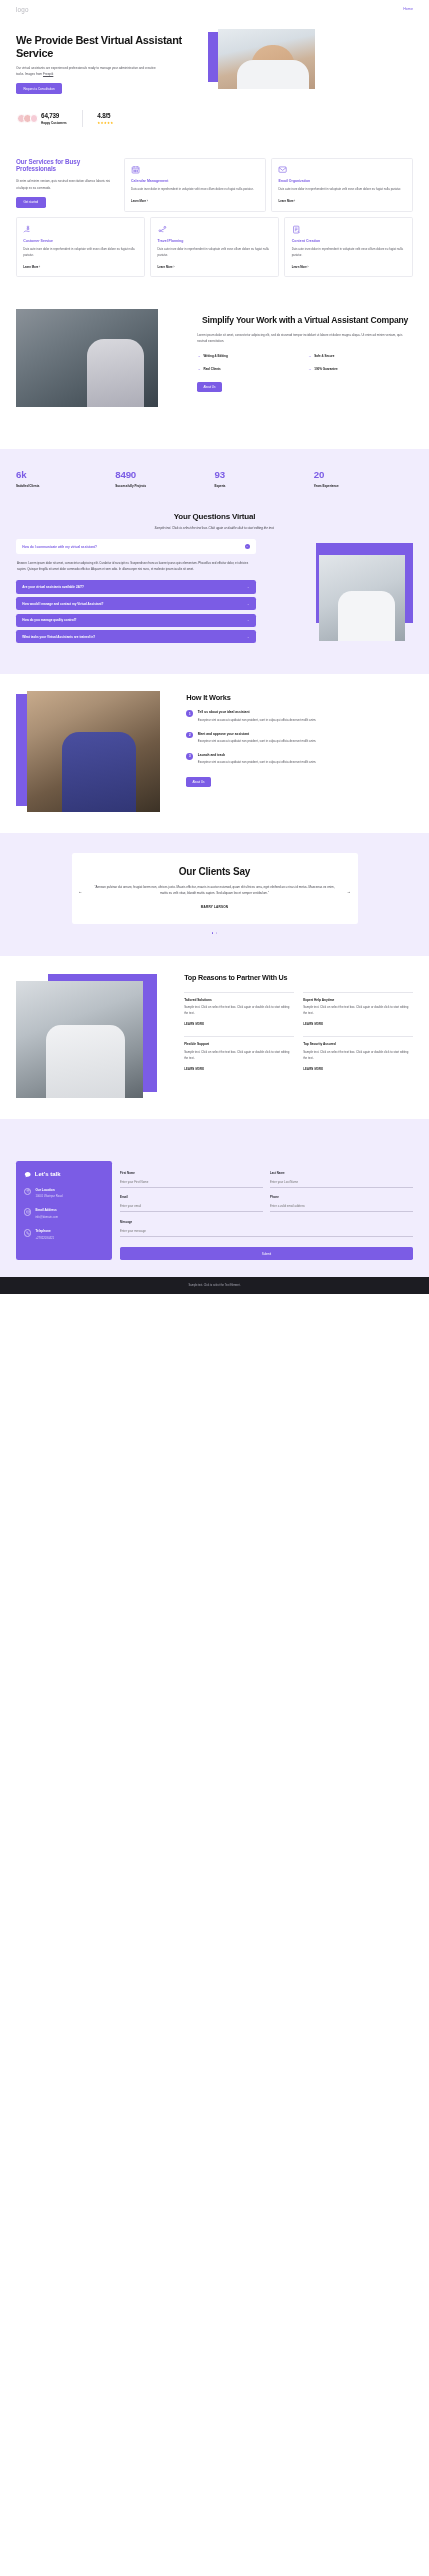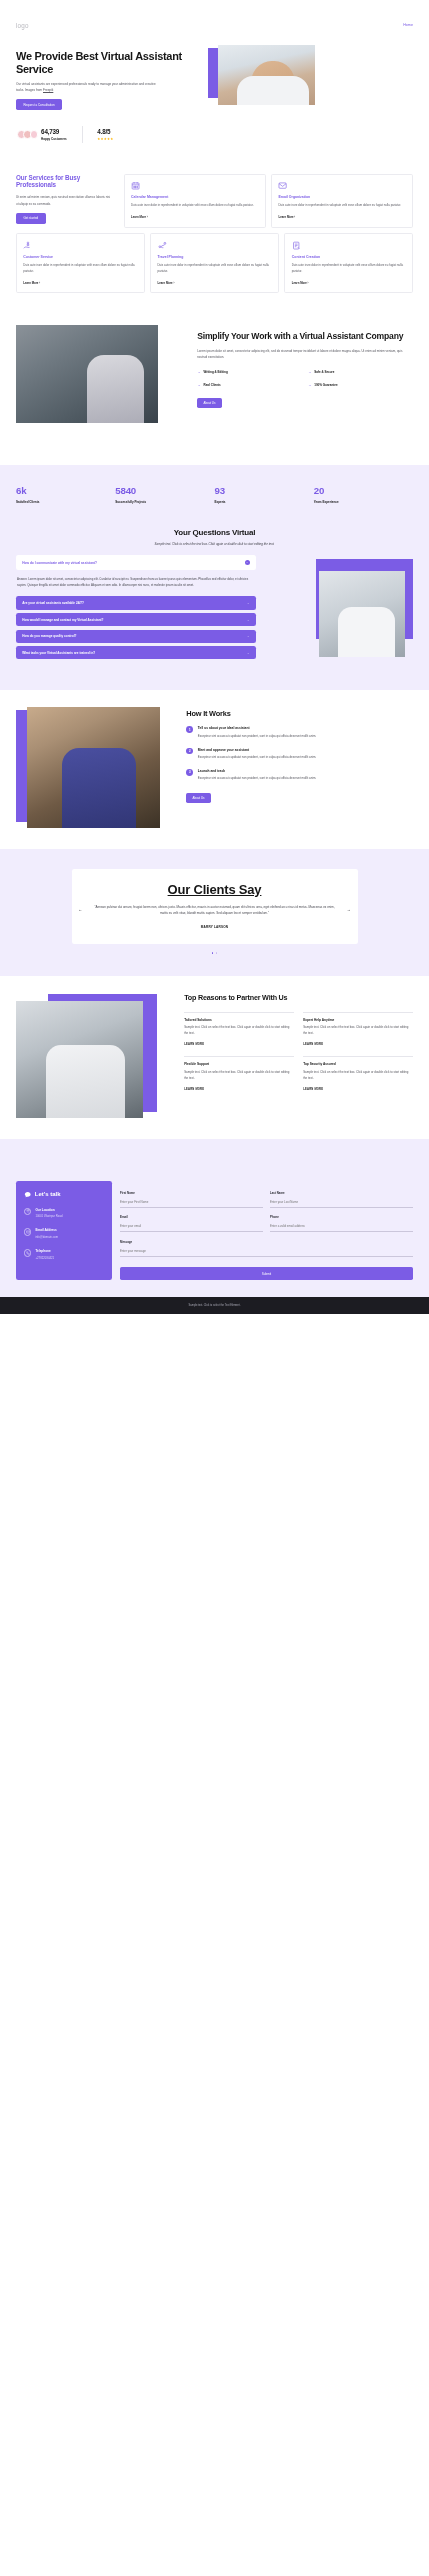--- a/index.html
+++ b/index.html
@@ -3,21 +3,21 @@
 <meta charset="utf-8">
 <style>
   * { margin:0; padding:0; box-sizing:border-box; }
   body {
     width:429px;
     font-family:"Liberation Sans", sans-serif;
     background:#ffffff;
     color:#161616;
     -webkit-font-smoothing:antialiased;
   }
-  .wrap { width:429px; margin:16px auto; }
+  .wrap { width:429px; margin:0 auto; }
 
   
   .header { height:18.3px; display:flex; align-items:center; justify-content:space-between; padding:0 16px; background:#fff; }
   .logo { font-size:6.3px; color:#b9b9bf; letter-spacing:0.2px; }
   .nav-link { font-size:3.7px; color:#7b5ce5; }
 
   
   .hero { position:relative; padding:10.3px 16px 13.7px 16px; background:#fff; min-height:80px; }
   .hero-grid { display:flex; }
   .hero-left { width:189px; padding-top:5.7px; }
@@ -75,21 +75,21 @@
   .smp-left { position:relative; width:172px; height:123px; }
   .smp-photo {
     position:absolute; left:0; top:0; width:142px; height:98px;
     background:linear-gradient(150deg,#8b9299 0%,#707a82 30%,#4f5a62 70%,#39424a 100%);
     overflow:hidden;
   }
   .smp-photo::before{ content:""; position:absolute; left:50%; top:30%; width:40%; height:80%;
     border-radius:17px 17px 0 0; background:linear-gradient(170deg,#d9d9de,#a7a7b2); }
   .smp-accent { position:absolute; left:42px; top:53px; width:114px; height:62px; background:#7b5ce5; z-index:-1; }
   .smp-right { flex:1; padding-top:5.7px; }
-  .smp-h { font-size:8.6px; font-weight:800; line-height:1.2; letter-spacing:-0.2px; }
+  .smp-h { font-size:8.6px; font-weight:800; line-height:1.2; letter-spacing:-0.2px;text-align:center; }
   .smp-p { font-size:3px; line-height:2.1; color:#56565e; margin-top:6.3px; }
   .feat-grid { display:grid; grid-template-columns:1fr 1fr; gap:9.2px 5.7px; margin-top:9.7px; }
   .feat { font-size:3px; font-weight:700; display:flex; align-items:center; gap:2.9px; }
   .feat .arr { color:#7b5ce5; font-size:3.4px; }
   .btn-sm { display:inline-block; margin-top:11px; background:#7b5ce5; color:#fff;
     font-size:2.9px; padding:2.9px 6.3px; border-radius:1.7px; border:0; cursor:pointer; font-family:inherit; }
 
   
   .counters { background:#f1edfd; padding:19.5px 16px 19.5px 16px; display:flex; }
   .cnt { width:25%; }
@@ -132,21 +132,21 @@
   .step-n { width:6.9px; height:6.9px; flex:0 0 6.9px; border-radius:50%; background:#7b5ce5; color:#fff;
             font-size:2.9px; font-weight:700; display:flex; align-items:center; justify-content:center; }
   .step-h { font-size:3.3px; font-weight:800; }
   .step-t { font-size:2.9px; line-height:2.05; color:#56565e; margin-top:3.4px; }
 
   
   .testi { background:#f1edfd; padding:19.5px 16px 22px 16px; position:relative; }
   .testi-card { position:relative; width:286px; margin:0 auto; background:#fff; border-radius:2.3px;
                 padding:12.6px 23px 15px 23px; text-align:center; }
   .testi-accent { position:absolute; right:45px; top:-5.7px; width:74px; height:86px; background:#7b5ce5; z-index:-1; }
-  .testi-h { font-size:13px; font-weight:800; letter-spacing:-0.2px;text-decoration:underline; }
+  .testi-h { font-size:10px; font-weight:800; letter-spacing:-0.2px; }
   .testi-q { font-size:3px; line-height:2.15; color:#47474f; margin-top:7.4px; font-style:normal; }
   .testi-name { font-size:3.1px; font-weight:800; margin-top:8px; letter-spacing:0.2px; }
   .testi-arrow { position:absolute; top:50%; width:6.3px; height:6.3px; color:#2b2b33; font-size:4px;
                  display:flex; align-items:center; justify-content:center; }
   .ta-left { left:5.7px; } .ta-right { right:5.7px; }
   .dots { display:flex; gap:2.3px; justify-content:center; margin-top:8px; }
   .dot { width:1.7px; height:1.7px; border-radius:50%; background:#c9bdf0; }
   .dot.on { background:#7b5ce5; }
 
   
@@ -352,21 +352,21 @@
       <button class="btn-sm">About Us</button>
     </div>
   </div>
 
   <div class="counters">
     <div class="cnt">
       <div class="cnt-n">6k</div>
       <div class="cnt-l">Satisfied Clients</div>
     </div>
     <div class="cnt">
-      <div class="cnt-n">5840</div>
+      <div class="cnt-n">8490</div>
       <div class="cnt-l">Successfully Projects</div>
     </div>
     <div class="cnt">
       <div class="cnt-n">93</div>
       <div class="cnt-l">Experts</div>
     </div>
     <div class="cnt">
       <div class="cnt-n">20</div>
       <div class="cnt-l">Years Experience</div>
     </div>

